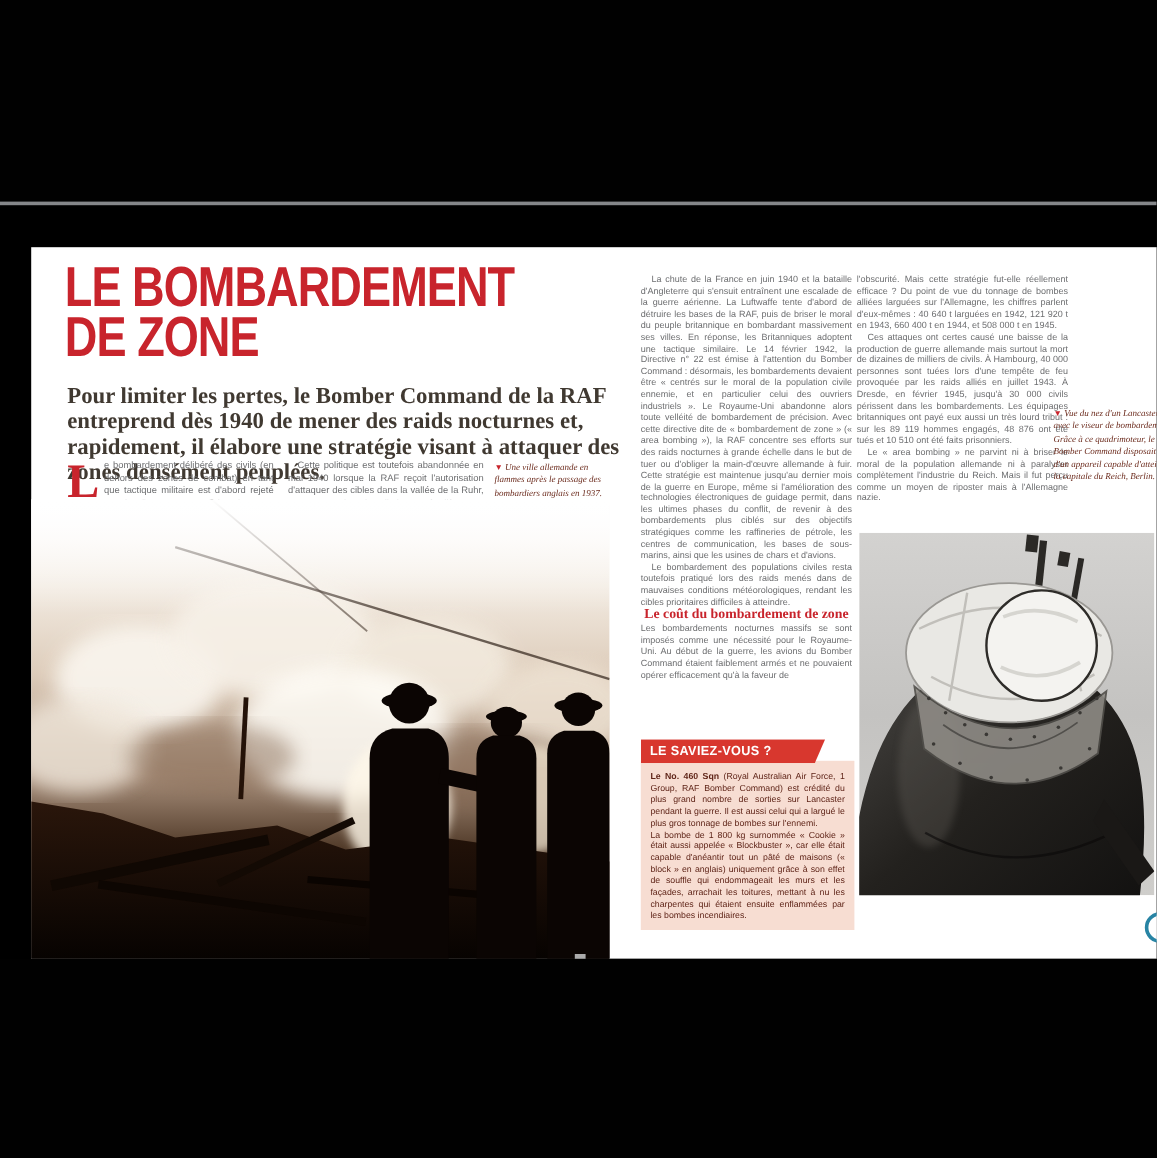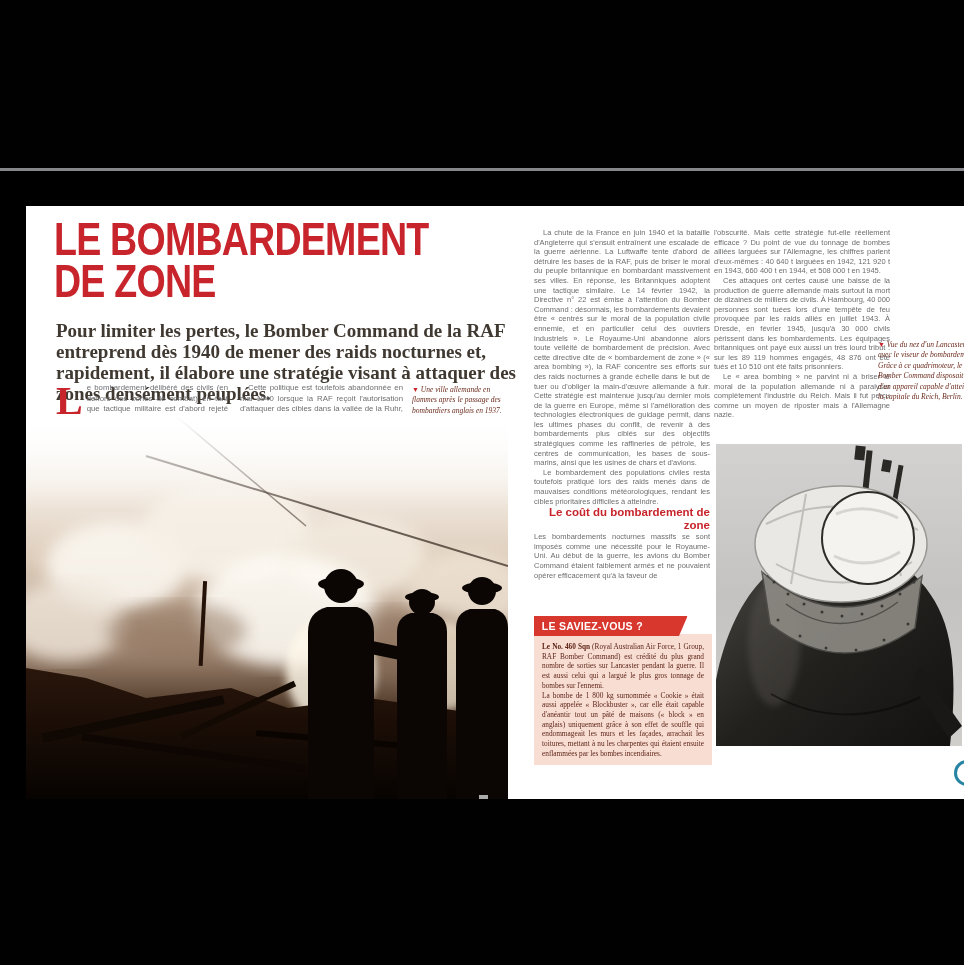--- a/index.html
+++ b/index.html
@@ -37,30 +37,30 @@
   .caption .cap-bold{font-weight:400;}
   .caption.left{left:386px;top:179px;width:92px;}
   .caption.right{left:852px;top:134px;width:100px;}
   
   .bodycol{position:absolute;top:22px;width:176px;font-size:7.5px;line-height:9.6px;
            color:#6d6e70;text-align:justify;}
   .bodycol.c3{left:508px;}
   .bodycol.c4{left:688px;}
   .bodycol p{margin:0;}
   .bodycol p.ind{text-indent:9px;}
-  .subhead{font-family:Liberation Sans, sans-serif;font-weight:700;color:#c8242c;
-           font-size:11.5px;line-height:13px;margin:7px 0 4px 0;text-align:right;}
+  .subhead{font-family:Liberation Serif, serif;font-weight:700;color:#c8242c;
+           font-size:11.5px;line-height:13px;margin:7px 0 4px 0;text-align:center;}
   
   .dyk{position:absolute;left:508px;top:410px;width:178px;}
   .dyk-banner{position:relative;z-index:2;width:142px;background:#d8372e;color:#fff;
               font-weight:800;font-size:11px;letter-spacing:.3px;padding:4px 10px 4px 8px;
               clip-path:polygon(0 0,100% 0,calc(100% - 9px) 100%,0 100%);
               transform:scaleX(.96);transform-origin:left;}
   .dyk-body{margin-top:-2px;background:#f7ddd2;padding:8px 8px 7px 8px;
-            font-family:Liberation Serif, serif;color:#5f2418;
+            font-family:Liberation Sans, sans-serif;color:#5f2418;
             font-size:7.3px;line-height:9.7px;text-align:justify;}
   .dyk-body p{margin:0;}
   .dyk-body .bold{font-weight:700;}
   
   .photo-left{position:absolute;left:0;top:210px;width:482px;height:383px;}
   .photo-right{position:absolute;left:690px;top:238px;width:246px;height:302px;}
   
   .pagenum{position:absolute;left:928px;top:554px;width:20px;height:20px;border-radius:50%;
            background:#fff;border:3px solid #2884a4;display:flex;align-items:center;
            justify-content:center;color:#c8242c;font-weight:800;font-size:10px;}

